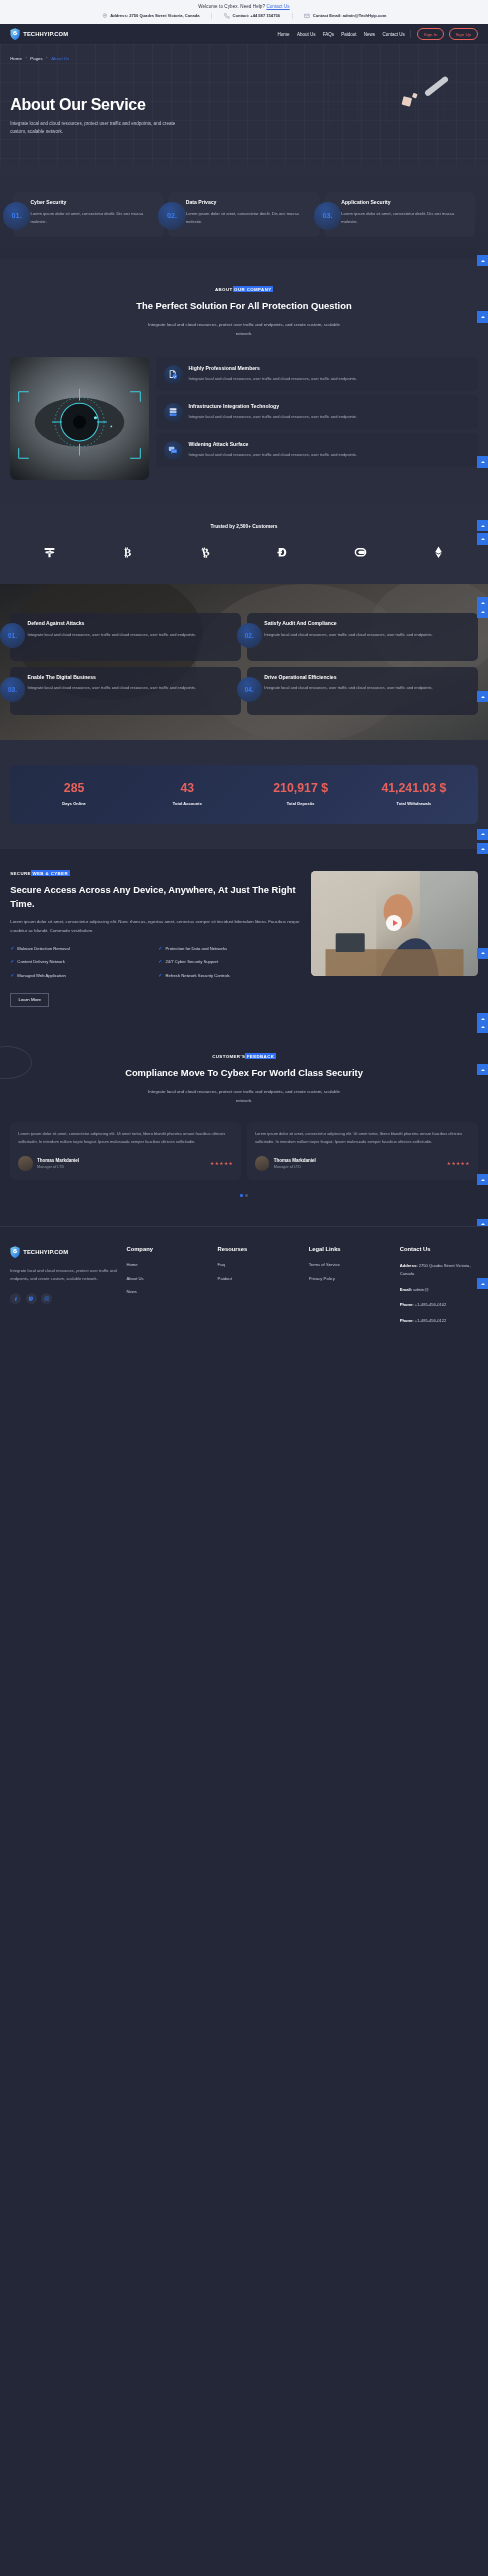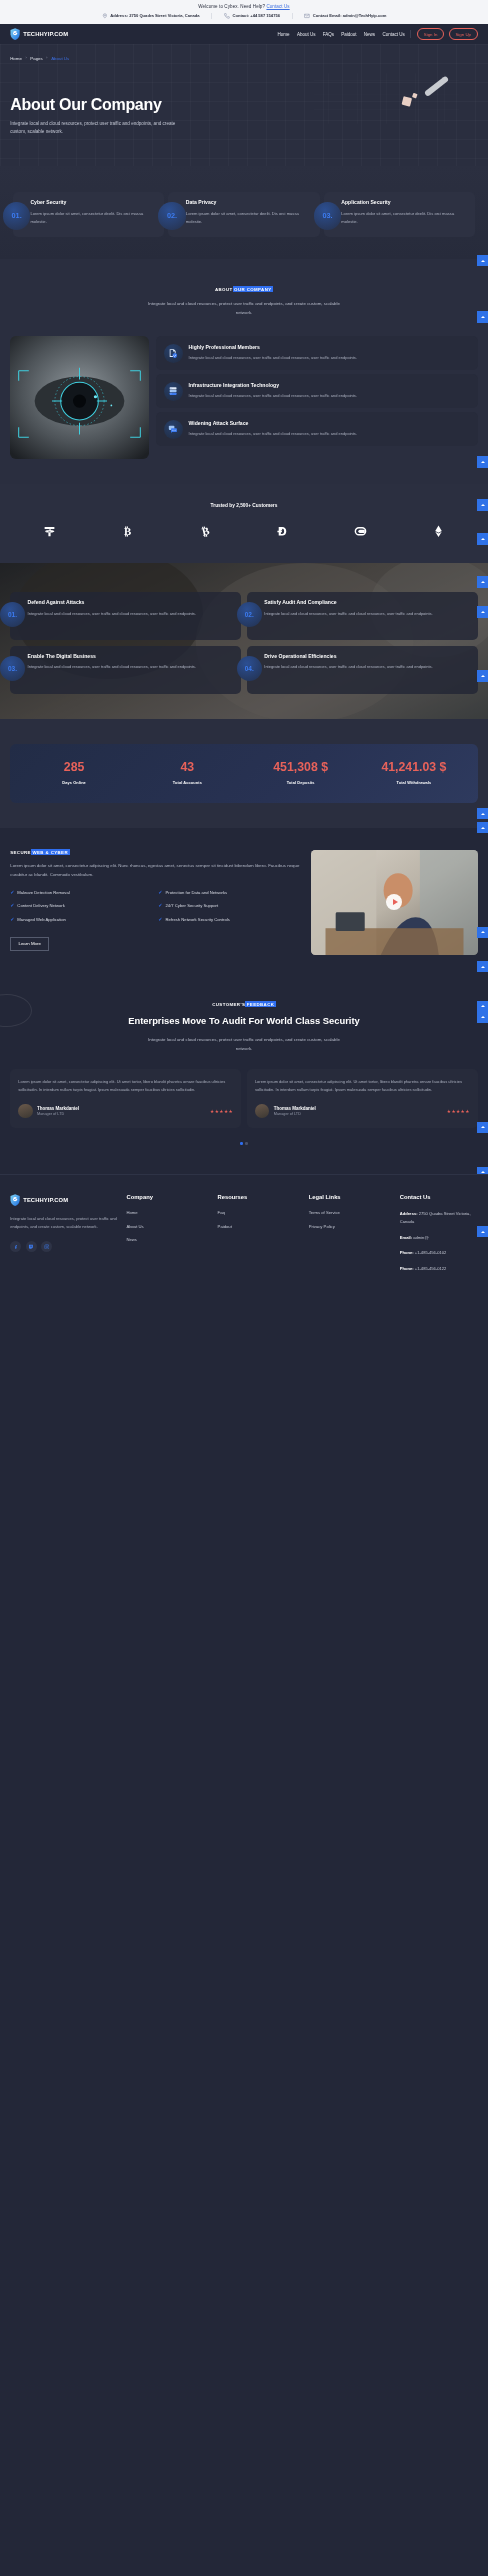--- a/index.html
+++ b/index.html
@@ -246,21 +246,21 @@
       <rect x="122" y="33" width="12" height="12" rx="1.5" fill="#e8cfc4" transform="rotate(14 128 39)"></rect>
       <rect x="136" y="28" width="6" height="6" rx="1" fill="#e8cfc4" transform="rotate(20 139 31)"></rect>
     </svg>
     <div class="crumb">
       <a href="#">Home</a>
       <span class="sep">›</span>
       <a href="#">Pages</a>
       <span class="sep">›</span>
       <span class="cur">About Us</span>
     </div>
-    <h1 class="hero-title">About Our Company</h1>
+    <h1 class="hero-title">About Our Service</h1>
     <p class="hero-sub">Integrate local and cloud resources, protect user traffic and endpoints, and create custom, scalable network.</p>
   </div>
 
   <div class="svc-wrap">
     <div class="svc-row">
       <div class="svc-card">
         <div class="svc-num">01.</div>
         <div class="svc-title">Cyber Security</div>
         <div class="svc-desc">Lorem ipsum dolor sit amet, consectetur deelit. Dis orci massa molestie.</div>
       </div>
@@ -275,20 +275,21 @@
         <div class="svc-desc">Lorem ipsum dolor sit amet, consectetur deelit. Dis orci massa molestie.</div>
       </div>
     </div>
     <div class="fbtn" style="right:0; bottom:-7.3px;"></div>
   </div>
 
   <div class="sect" style="padding-top:27.6px;">
     <div class="eyebrow">
       <span>ABOUT</span><span class="hl">OUR COMPANY</span>
     </div>
+    <h2 class="sect-h2">The Perfect Solution For All Protection Question</h2>
     <p class="sect-p">Integrate local and cloud resources, protect user traffic and endpoints, and create custom, scalable network.</p>
     <div class="fbtn" style="right:0; top:52px;"></div>
 
     <div class="feat">
       <div class="feat-img">
         <svg viewBox="0 0 192 170" preserveAspectRatio="none" style="width:100%;height:100%;display:block;">
           <defs>
             <radialGradient id="eyeg" cx="50%" cy="45%" r="70%">
               <stop offset="0" stop-color="#8f979c"></stop>
                 <stop offset="60%" stop-color="#4d5358"></stop>
@@ -442,37 +443,38 @@
     <div class="stats-box">
       <div class="stat">
         <div class="stat-v">285</div>
         <div class="stat-l">Days Online</div>
       </div>
       <div class="stat">
         <div class="stat-v">43</div>
         <div class="stat-l">Total Accounts</div>
       </div>
       <div class="stat">
-        <div class="stat-v">451,308 $</div>
+        <div class="stat-v">210,917 $</div>
         <div class="stat-l">Total Deposits</div>
       </div>
       <div class="stat">
         <div class="stat-v">41,241.03 $</div>
         <div class="stat-l">Total Withdrawals</div>
       </div>
     </div>
     <div class="fbtn" style="right:0; top:89px;"></div>
     <div class="fbtn" style="right:0; bottom:-5.8px;"></div>
   </div>
 
   <div class="secure">
     <div class="secure-left">
       <div class="secure-eyebrow">
         <span>SECURE</span><span class="hl">WEB &amp; CYBER</span>
       </div>
+      <h2 class="secure-h2">Secure Access Across Any Device, Anywhere, At Just The Right Time.</h2>
       <p class="secure-p">Lorem ipsum dolor sit amet, consectetur adipiscing elit. Nunc rhoncus, egestas amet, senectus semper sit tincidunt bibendum libero. Faucibus neque curabitur ac blandit. Commodo vestibulum.</p>
       <div class="checks">
         <div class="chk">
             <span class="tick">✓</span>
             <span>Malware Detection Removal</span>
           </div>
         <div class="chk">
             <span class="tick">✓</span>
             <span>Protection for Data and Networks</span>
           </div>
@@ -519,21 +521,21 @@
     <div class="fbtn" style="right:0; top:99px;"></div>
     <div class="fbtn" style="right:0; top:173px;"></div>
     <div class="fbtn" style="right:0; bottom:7.3px;"></div>
   </div>
 
   <div class="testi">
     <div class="testi-circle"></div>
     <div class="eyebrow">
       <span>CUSTOMER'S</span><span class="hl">FEEDBACK</span>
     </div>
-    <h2 class="sect-h2">Enterprises Move To Audit For World Class Security</h2>
+    <h2 class="sect-h2">Compliance Move To Cybex For World Class Security</h2>
     <p class="sect-p">Integrate local and cloud resources, protect user traffic and endpoints, and create custom, scalable network.</p>
     <div class="fbtn" style="right:0; top:32px;"></div>
 
     <div class="testi-cards">
       <div class="testi-card">
         <div class="testi-text">Lorem ipsum dolor sit amet, consectetur adipiscing elit. Ut amet tortor, libero blandit pharetra ornare faucibus ultricies sollicitudin. In interdum nullam turpis feugiat. Ipsum malesuada semper faucibus ultricies sollicitudin.</div>
         <div class="testi-foot">
           <div class="avatar"></div>
           <div>
             <div class="t-name">Thomas Markdaniel</div>

